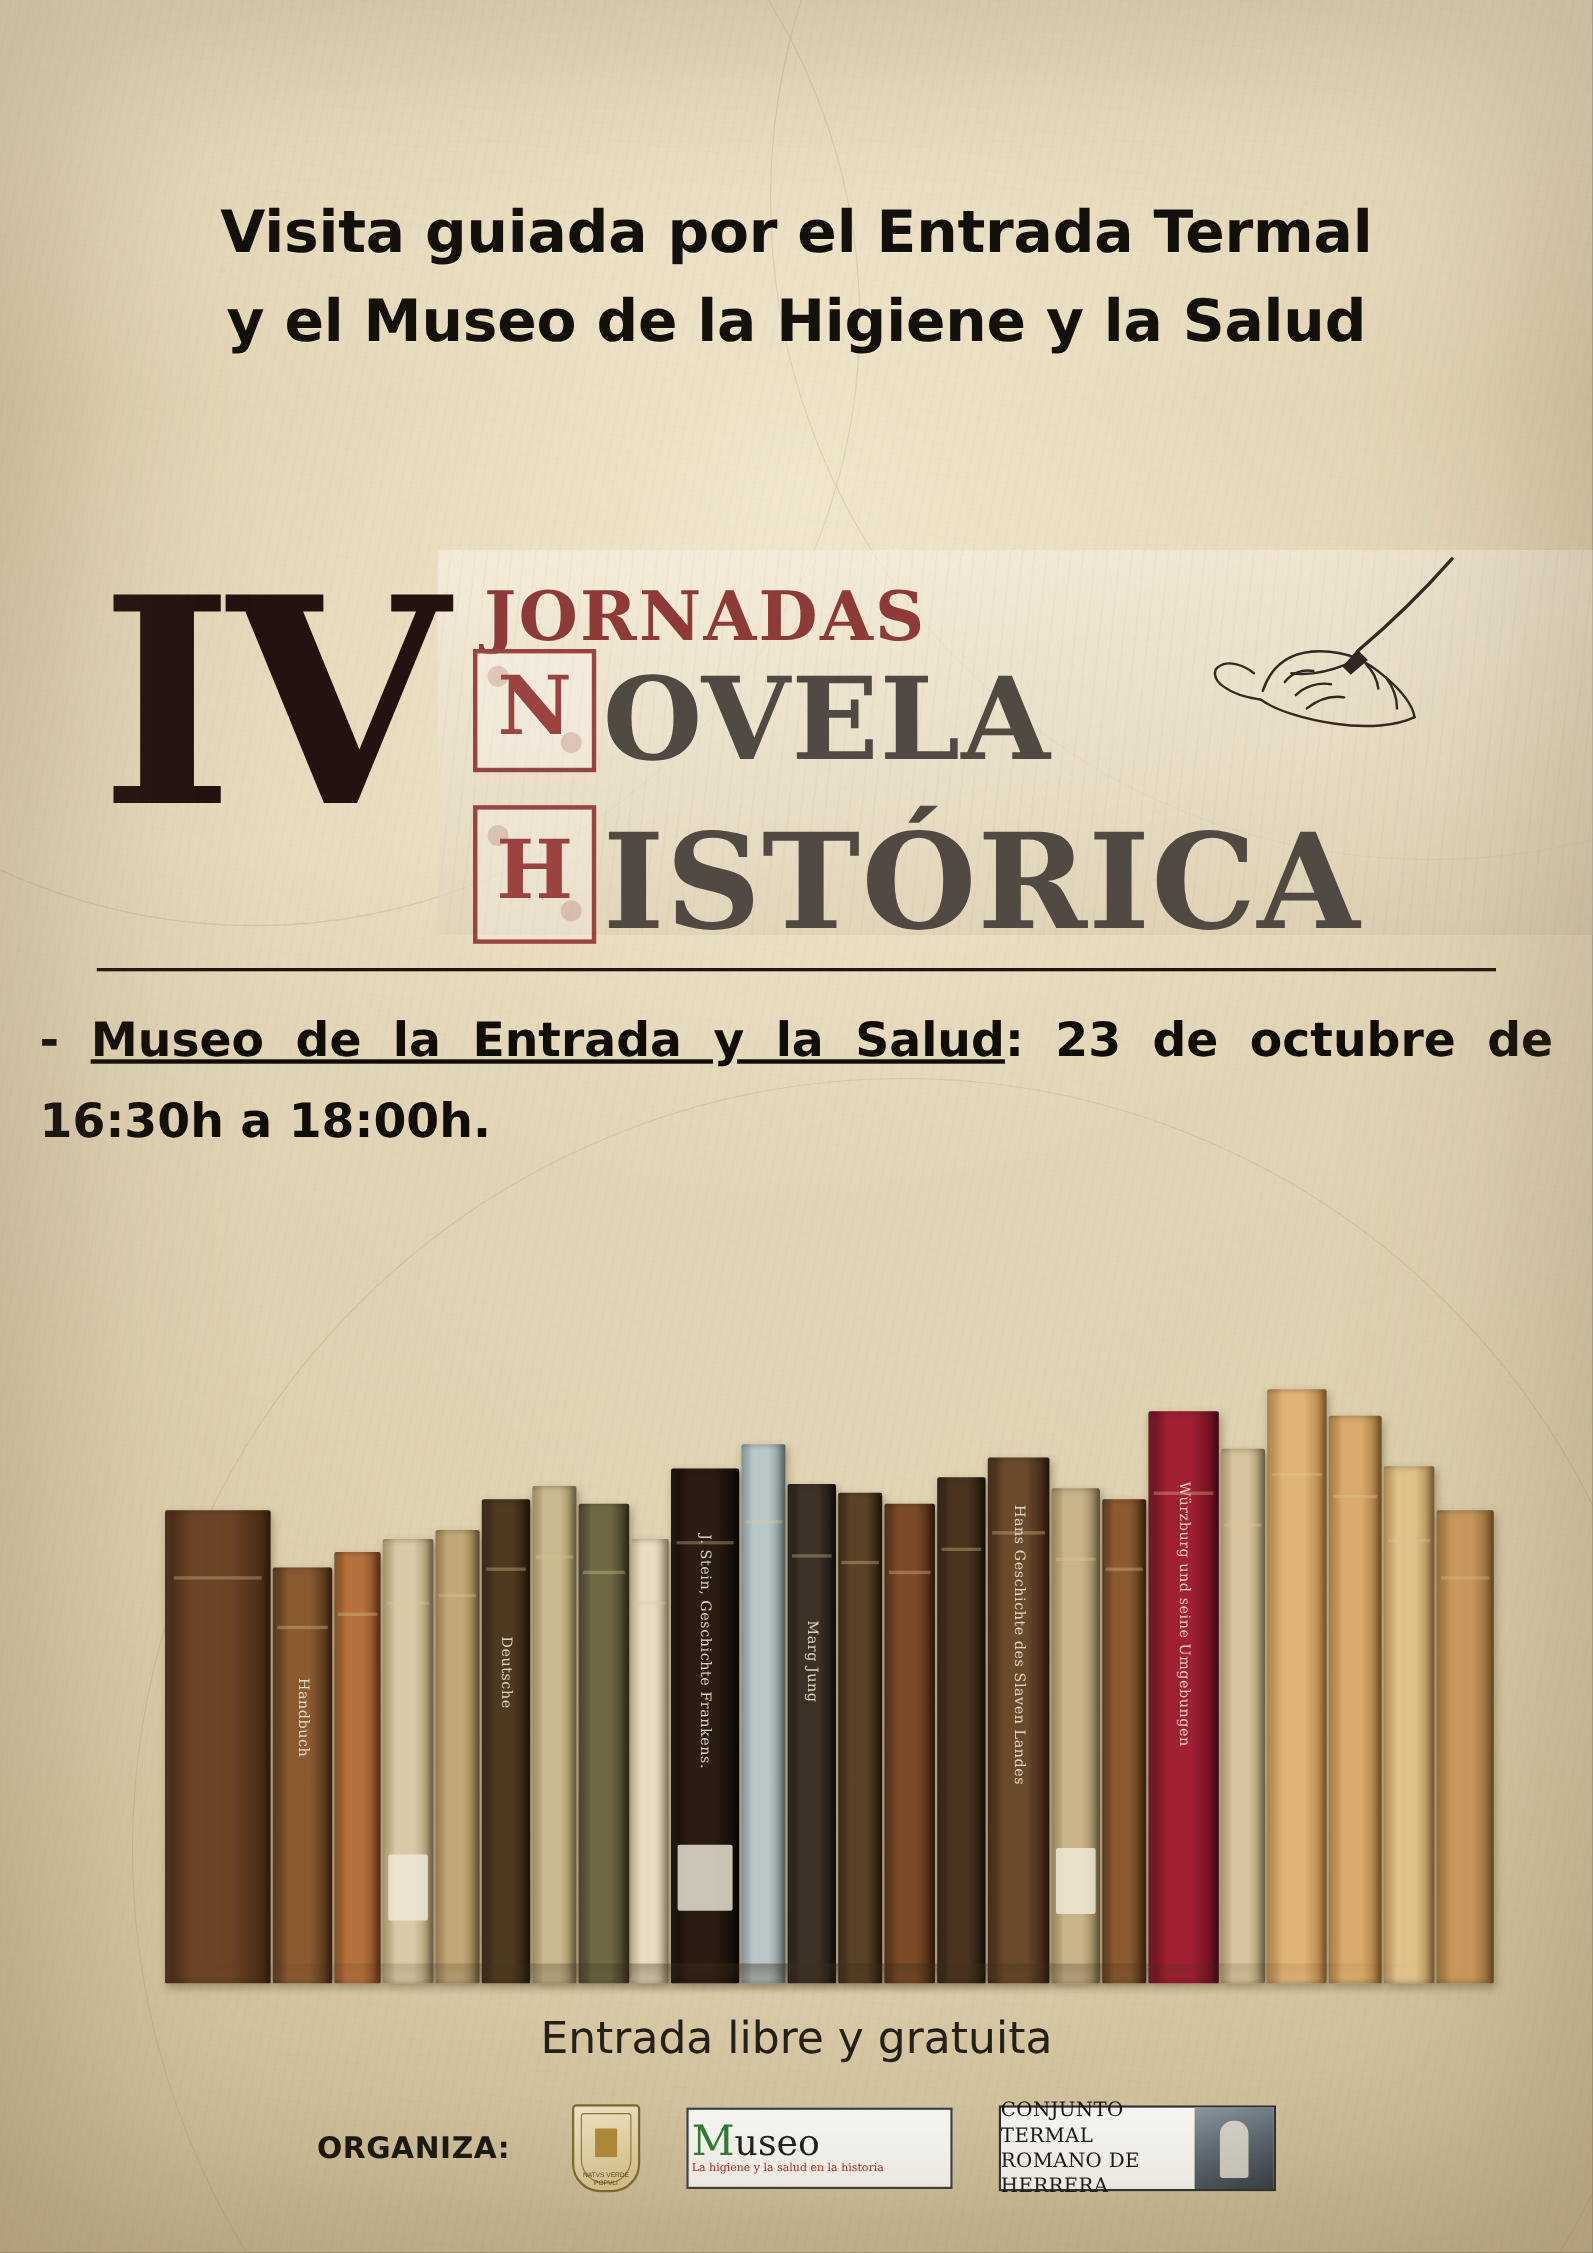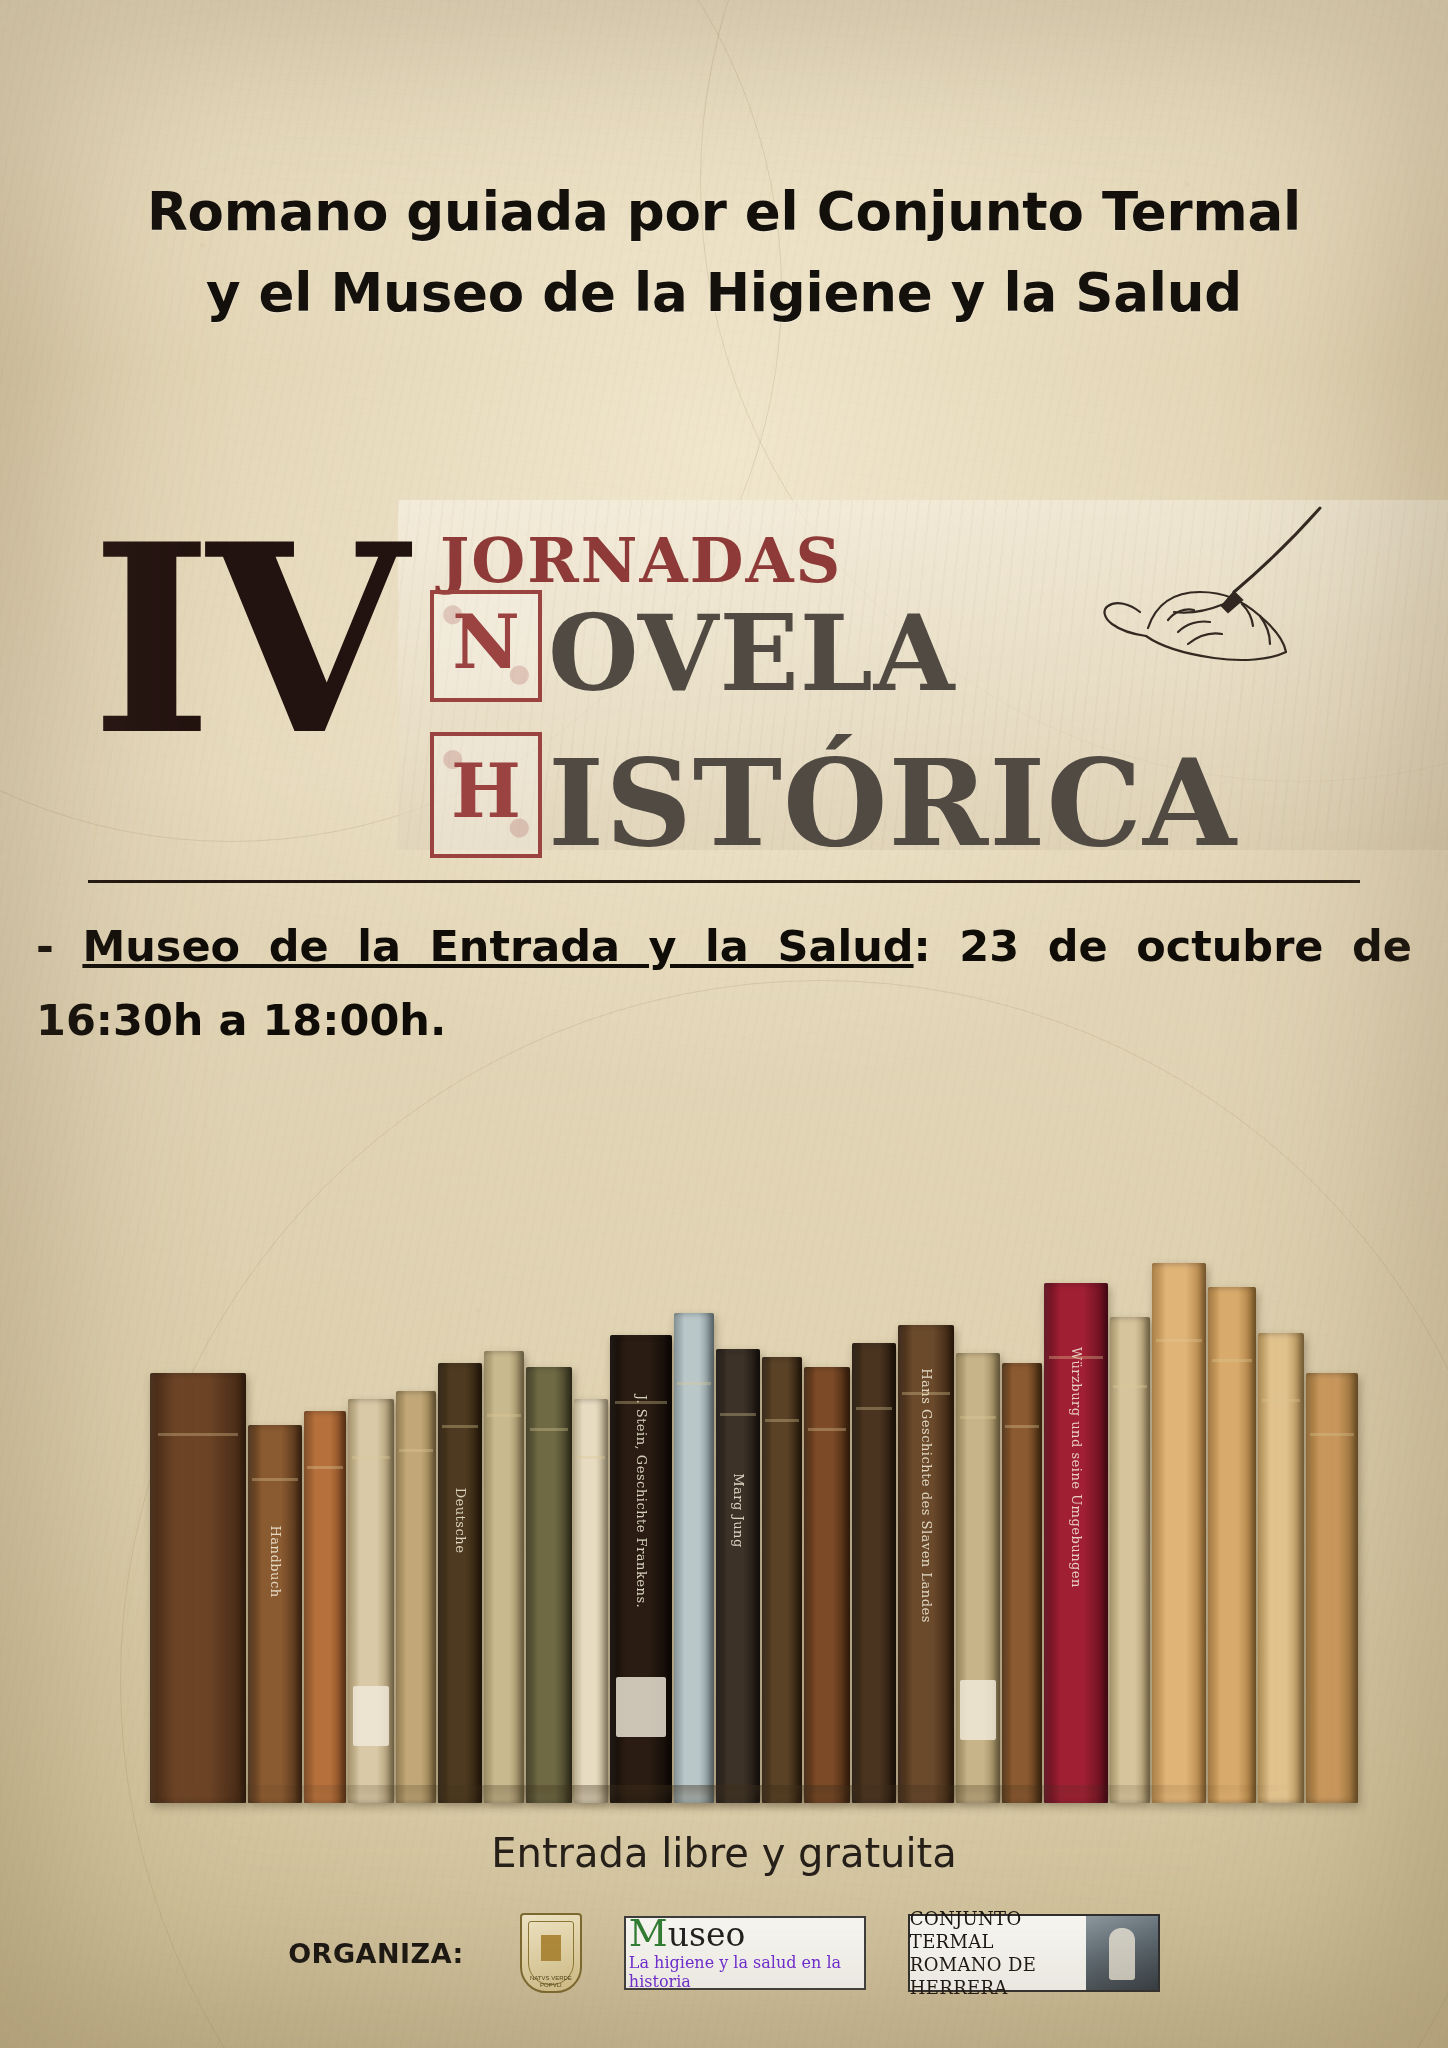--- a/index.html
+++ b/index.html
@@ -322,22 +322,22 @@
   .logo-museo .m1 {
     font-family: "DejaVu Serif", serif;
     font-size: 33px;
     line-height: 34px;
     color: #1d1d1d;
     position: relative;
   }
   .logo-museo .m1 .cap { color: #2e7d32; font-size: 38px; }
   .logo-museo .m2 {
     font-family: "DejaVu Serif", serif;
-    font-size: 16px;
-    color: #6d28d9;
+    font-size: 10px;
+    color: #b91c1c;
     margin-top: 1px;
   }
   .logo-ctr {
     width: 252px;
     height: 78px;
     background: #fbfbf7;
     border: 2px solid #2c2c2c;
     display: flex;
     align-items: center;
     box-sizing: border-box;
@@ -376,21 +376,21 @@
 <body>
 
 <div class="poster">
   <div class="texture"></div>
 
   <div class="mapline" style="left:-320px; top:-260px; width:1100px; height:1100px;"></div>
   <div class="mapline" style="left:700px; top:-420px; width:1200px; height:1200px;"></div>
   <div class="mapline" style="left:120px; top:980px; width:1400px; height:1400px;"></div>
 
   <div class="headline">
-    <div>Romano  guiada por el Conjunto Termal</div>
+    <div>Visita  guiada por el Entrada Termal</div>
     <div>y el Museo de la Higiene y la Salud</div>
   </div>
 
   <div class="logoband">
     <div class="band-bg"></div>
 
     <div class="iv">IV</div>
     <div class="jornadas">JORNADAS</div>
 
     <div class="word-row word-novela">

